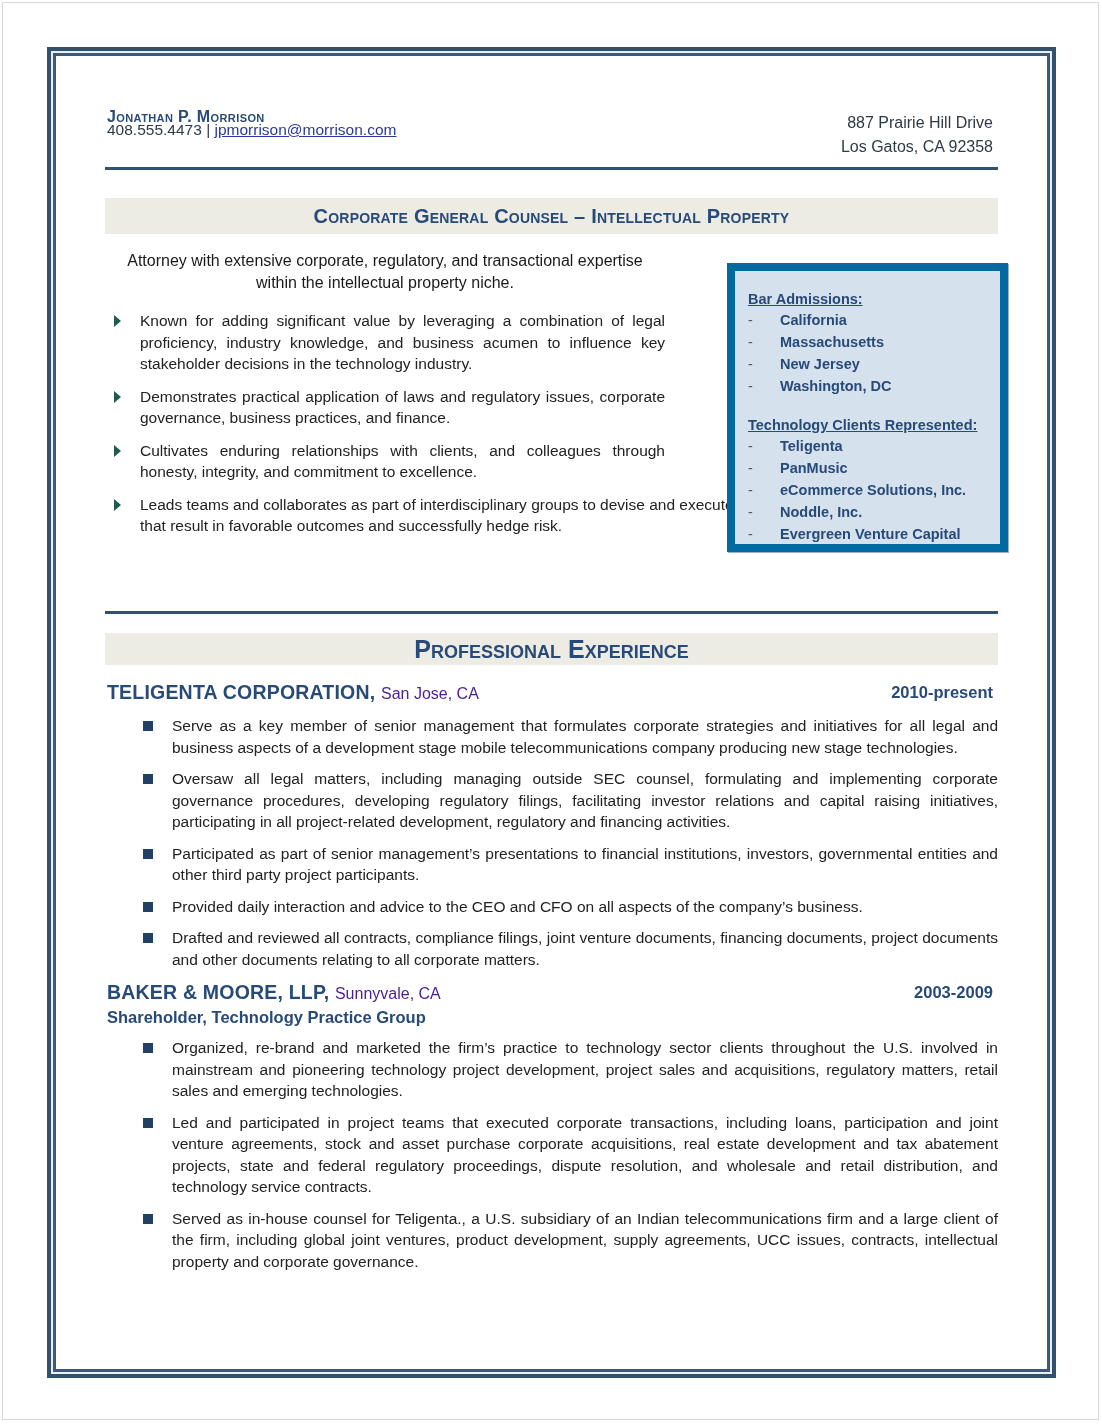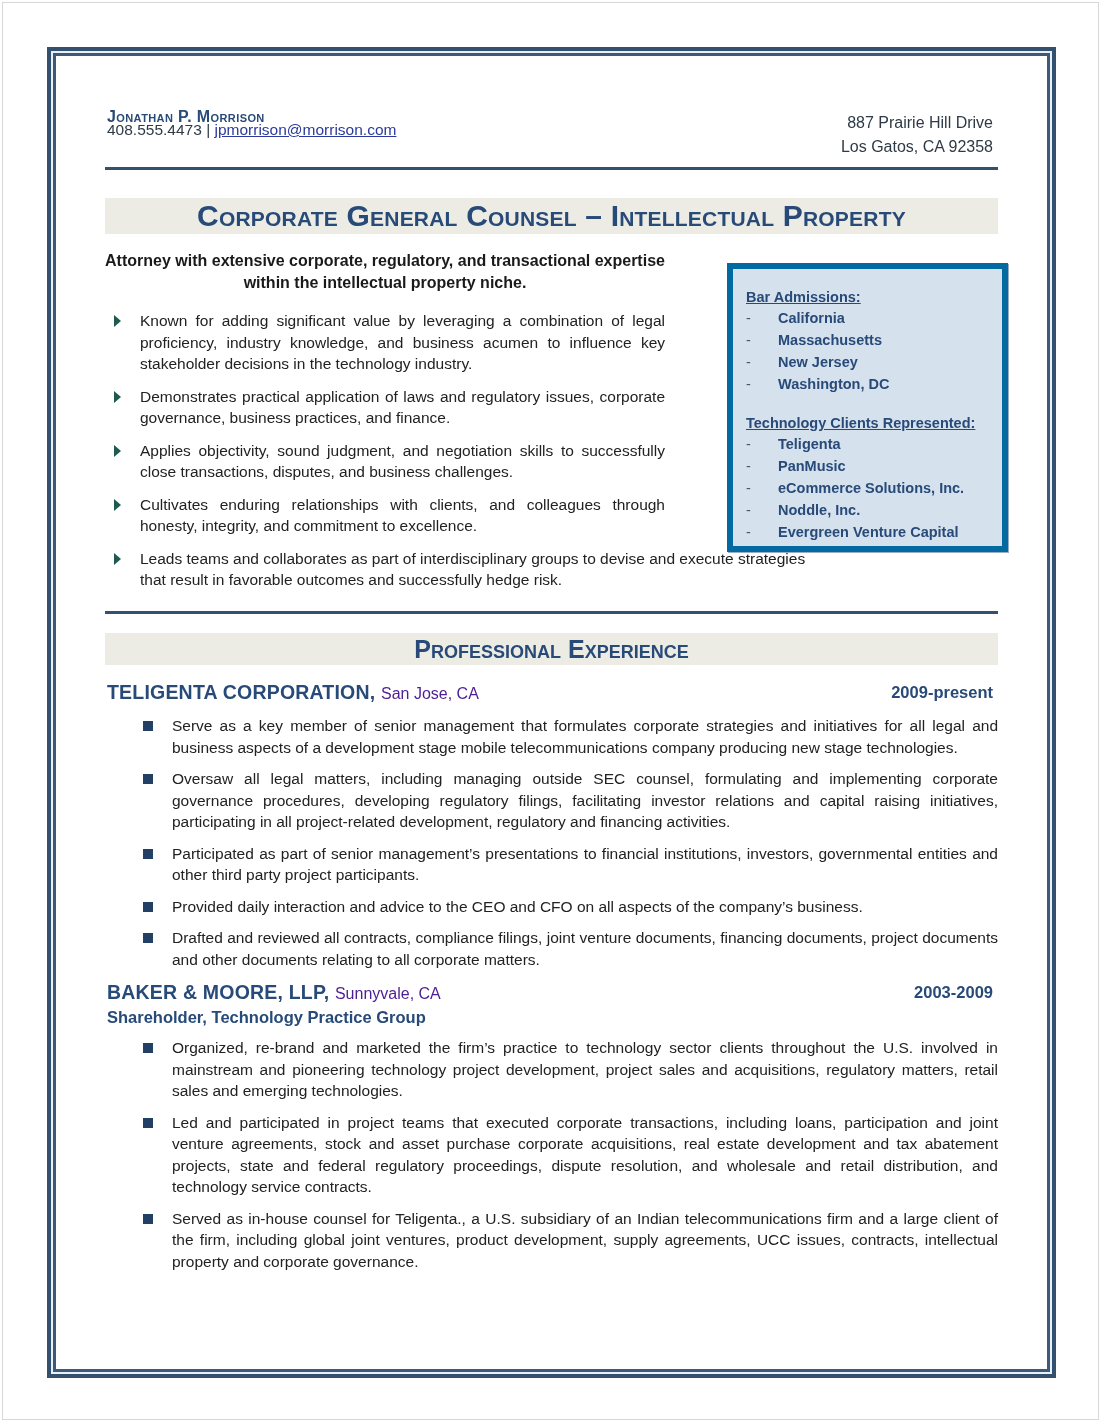--- a/index.html
+++ b/index.html
@@ -17,32 +17,32 @@
 
   
   .hdr { position: absolute; left: 0; top: 0; width: 893px; height: 70px; }
   .name { position: absolute; left: 2px; top: 3px; font-size: 16px; font-weight: bold; color: #284a78; letter-spacing: 0.4px; font-variant: small-caps; }
   .contact { position: absolute; left: 2px; top: 16px; font-size: 15.5px; color: #2e3a46; }
   .contact a { color: #2b3a9a; text-decoration: underline; }
   .addr { position: absolute; right: 5px; top: 6px; text-align: right; font-size: 16px; line-height: 24px; color: #2e3a46; }
   .rule { position: absolute; left: 0; width: 893px; height: 3px; background: #34506f; }
 
   .banner { position: absolute; left: 0; width: 893px; background: #ecebe4; color: #284a78; font-weight: bold; text-align: center; font-variant: small-caps; }
-  .banner.title { top: 93px; height: 36px; font-size: 30px; line-height: 36px; letter-spacing: 0.2px; }
+  .banner.title { top: 93px; height: 36px; font-size: 20px; line-height: 36px; letter-spacing: 0.2px; }
   .banner.pe { top: 528px; height: 32px; font-size: 25px; line-height: 32px; }
 
   
-  .tagline { position: absolute; left: 0; top: 145px; width: 560px; text-align: center; font-size: 16px; font-weight: bold; line-height: 22px; color: #1a1a1a; }
+  .tagline { position: absolute; left: 0; top: 145px; width: 560px; text-align: center; font-size: 16px; font-weight: normal; line-height: 22px; color: #1a1a1a; }
   .sum-list { position: absolute; left: 0; top: 205px; width: 560px; list-style: none; }
   .sum-list li { position: relative; padding-left: 35px; font-size: 15.5px; line-height: 21.5px; text-align: justify; margin-bottom: 11px; color: #222; }
   .sum-list li.wide { width: 730px; text-align: left; }
   .tri { position: absolute; left: 9px; top: 5px; width: 0; height: 0; border-top: 6px solid transparent; border-bottom: 6px solid transparent; border-left: 7px solid #1f5a52; }
 
   
-  .sidebox { position: absolute; left: 622px; top: 158px; width: 281px; height: 289px; background: #d6e1ee; border: 6px solid #0369a1; box-shadow: 1px 1px 0 #9aaec6; padding: 18px 0 0 13px; }
+  .sidebox { position: absolute; left: 622px; top: 158px; width: 281px; height: 289px; background: #d6e1ee; border: 8px solid #0369a1; box-shadow: 1px 1px 0 #9aaec6; padding: 18px 0 0 13px; }
   .sb-head { font-size: 14.5px; font-weight: bold; color: #284a78; text-decoration: underline; line-height: 20px; }
   .sb-head.second { margin-top: 18px; }
   .sb-list { list-style: none; }
   .sb-list li { position: relative; padding-left: 32px; font-size: 14.5px; font-weight: bold; color: #284a78; line-height: 22px; }
   .sb-list li .dash { position: absolute; left: 0; top: 0; font-weight: normal; color: #555; }
 
   
   .job { position: absolute; left: 0; width: 893px; }
   .job-head { position: relative; height: 25px; }
   .company { position: absolute; left: 2px; top: 0; font-size: 19.5px; font-weight: bold; color: #284a78; letter-spacing: 0.2px; }
@@ -77,21 +77,20 @@
   </div>
   <div class="rule" style="top:62px;"></div>
 
   <div class="banner title">Corporate General Counsel – Intellectual Property</div>
 
   <div class="tagline">Attorney with extensive corporate, regulatory, and transactional expertise within the intellectual property niche.</div>
 
   <ul class="sum-list">
     <li><span class="tri"></span><span>Known for adding significant value by leveraging a combination of legal proficiency, industry knowledge, and business acumen to influence key stakeholder decisions in the technology industry.</span></li>
     <li><span class="tri"></span><span>Demonstrates practical application of laws and regulatory issues, corporate governance, business practices, and finance.</span></li>
-    <li><span class="tri"></span><span>Applies objectivity, sound judgment, and negotiation skills to successfully close transactions, disputes, and business challenges.</span></li>
     <li><span class="tri"></span><span>Cultivates enduring relationships with clients, and colleagues through honesty, integrity, and commitment to excellence.</span></li>
     <li class="wide"><span class="tri"></span><span>Leads teams and collaborates as part of interdisciplinary groups to devise and execute strategies that result in favorable outcomes and successfully hedge risk.</span></li>
   </ul>
 
   <div class="sidebox">
     <div class="sb-head">Bar Admissions:</div>
     <ul class="sb-list">
       <li><span class="dash">-</span><span>California</span></li>
       <li><span class="dash">-</span><span>Massachusetts</span></li>
       <li><span class="dash">-</span><span>New Jersey</span></li>
@@ -110,21 +109,21 @@
   <div class="rule" style="top:506px;"></div>
 
   <div class="banner pe">Professional Experience</div>
 
   <div class="job" style="top:576px;">
     <div class="job-head">
       <div class="company">
         <span>TELIGENTA CORPORATION,</span>
         <span class="loc">San Jose, CA</span>
       </div>
-      <div class="dates">2009-present</div>
+      <div class="dates">2010-present</div>
     </div>
     <ul class="job-list">
       <li><span class="sq"></span><span>Serve as a key member of senior management that formulates corporate strategies and initiatives for all legal and business aspects of a development stage mobile telecommunications company producing new stage technologies.</span></li>
       <li><span class="sq"></span><span>Oversaw all legal matters, including managing outside SEC counsel, formulating and implementing corporate governance procedures, developing regulatory filings, facilitating investor relations and capital raising initiatives, participating in all project-related development, regulatory and financing activities.</span></li>
       <li><span class="sq"></span><span>Participated as part of senior management’s presentations to financial institutions, investors, governmental entities and other third party project participants.</span></li>
       <li><span class="sq"></span><span>Provided daily interaction and advice to the CEO and CFO on all aspects of the company’s business.</span></li>
       <li><span class="sq"></span><span>Drafted and reviewed all contracts, compliance filings, joint venture documents, financing documents, project documents and other documents relating to all corporate matters.</span></li>
     </ul>
   </div>
 

